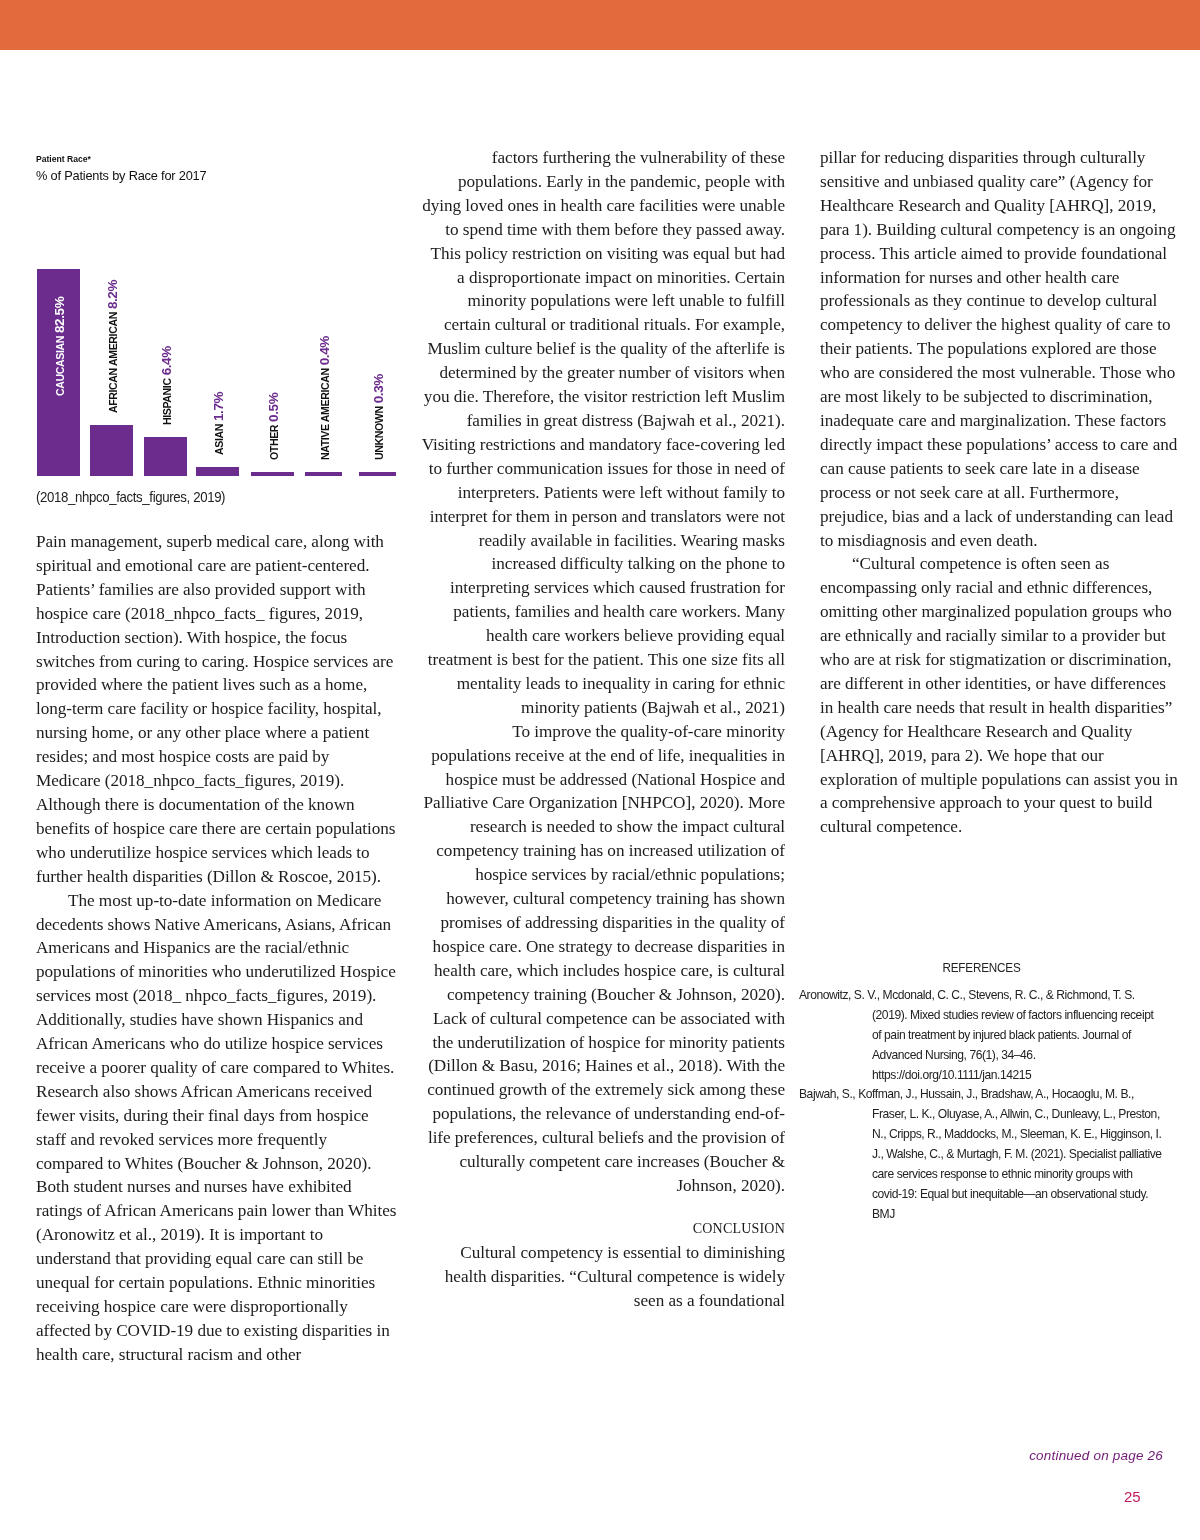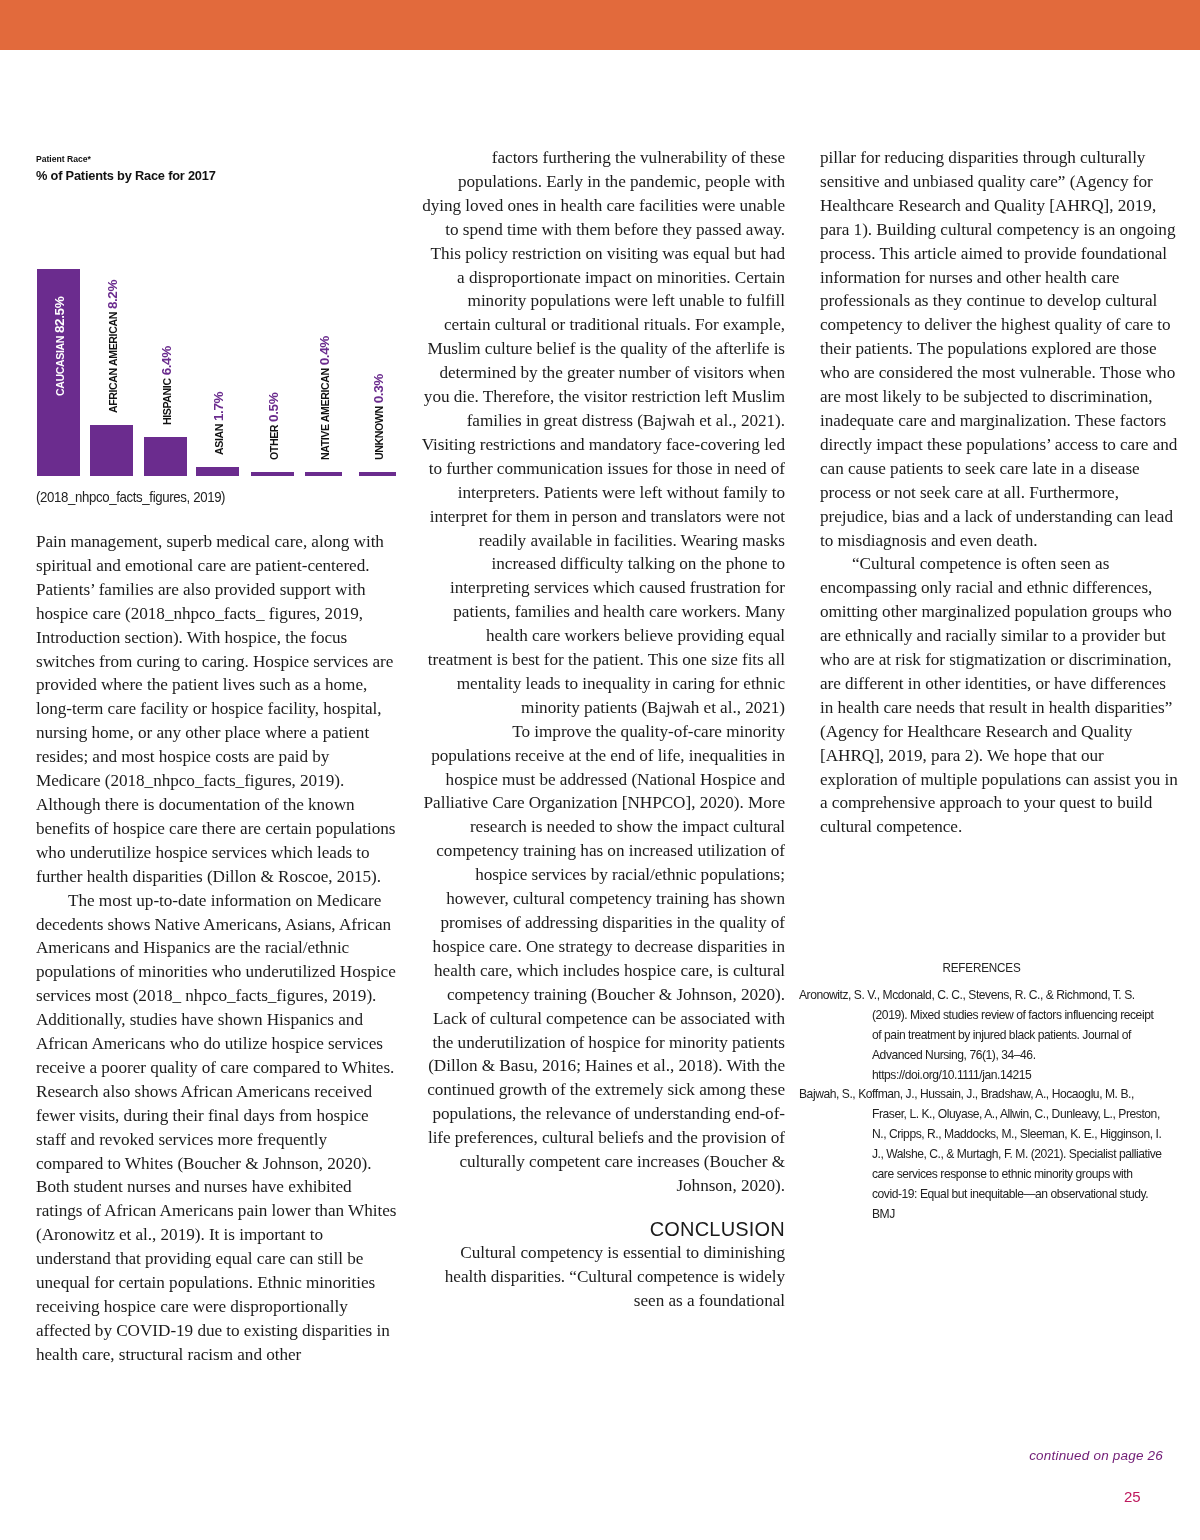--- a/index.html
+++ b/index.html
@@ -14,36 +14,36 @@
   .col3 { left: 803px; width: 362px; margin-left: 17px; }
 
   .serif { font-family: "Liberation Serif", "DejaVu Serif", serif; font-size: 17.2px; line-height: 23.9px; color: #1c1c1c; letter-spacing: -0.05px; }
   .serif p { margin: 0; }
   .indent { text-indent: 32px; }
 
   
   .info-title { font-family: "Liberation Sans", sans-serif; font-weight: bold; font-size: 12.6px; line-height: 15.5px; color: #111; letter-spacing: -0.2px; }
   .info-sub { font-family: "Liberation Sans", sans-serif; font-weight: bold; font-size: 8.6px; line-height: 11px; margin-top: 8px; color: #111; }
   .info-desc { font-family: "Liberation Sans", sans-serif; font-size: 8.6px; line-height: 10.4px; color: #111; letter-spacing: -0.1px; }
-  .chart-title { font-family: "Liberation Sans", sans-serif; font-weight: bold; font-size: 12.8px; line-height: 16px; margin-top: 3px; color: #111; letter-spacing: -0.2px; }
+  .chart-title { font-family: "Liberation Sans", sans-serif; font-weight: normal; font-size: 12.8px; line-height: 16px; margin-top: 3px; color: #111; letter-spacing: -0.2px; }
 
   .chart { position: absolute; left: 0; top: 120px; width: 362px; height: 210px; }
   .bar { position: absolute; bottom: 0; }
   .bar-label { position: absolute; bottom: 0; width: 20px; height: 200px; }
   .bar-label .rot { position: absolute; left: 50%; bottom: 0; transform-origin: left bottom; transform: rotate(-90deg) translate(0, 50%); white-space: nowrap; font-family: "Liberation Sans", sans-serif; font-weight: bold; font-size: 10.6px; letter-spacing: -0.4px; }
   .bar-label .cat { color: #111; }
   .bar-label .val { font-size: 13.5px; margin-left: 3px; }
   .bar-label.inside .cat { color: #ffffff; }
   .bar-label.inside .val { color: #ffffff; }
 
   .source { position: absolute; left: 0; top: 343px; font-family: "Liberation Sans", sans-serif; font-size: 14.4px; color: #222; letter-spacing: -0.4px; transform: scaleX(0.92); transform-origin: left; }
 
   .col1-body { position: absolute; left: 0; top: 384px; width: 362px; }
 
-  .section-heading { font-family: Liberation Sans, sans-serif; font-size: 20px; line-height: 22px; color: #1a1a1a; margin-top: 20px; margin-bottom: 1px; letter-spacing: 0.2px; }
+  .section-heading { font-family: Liberation Serif, serif; font-size: 14px; line-height: 22px; color: #1a1a1a; margin-top: 20px; margin-bottom: 1px; letter-spacing: 0.2px; }
 
   .refs { position: absolute; left: 799px; top: 958px; width: 365px; font-family: "Liberation Sans", sans-serif; font-size: 12.1px; line-height: 19.9px; color: #222; letter-spacing: -0.45px; }
   .refs-title { text-align: center; font-size: 13px; margin-bottom: 8px; letter-spacing: -0.2px; transform: scaleX(0.9); }
   .ref { padding-left: 73px; text-indent: -73px; }
 
   .continued { position: absolute; right: 37px; top: 1448px; font-family: Liberation Sans, sans-serif; font-style: italic; font-size: 13.5px; color: #701a75; letter-spacing: 0.2px; }
   .page-num { position: absolute; left: 1124px; top: 1488px; font-family: "Liberation Sans", sans-serif; font-size: 15px; color: #be185d; }
 </style>
 </head>
 <body>

